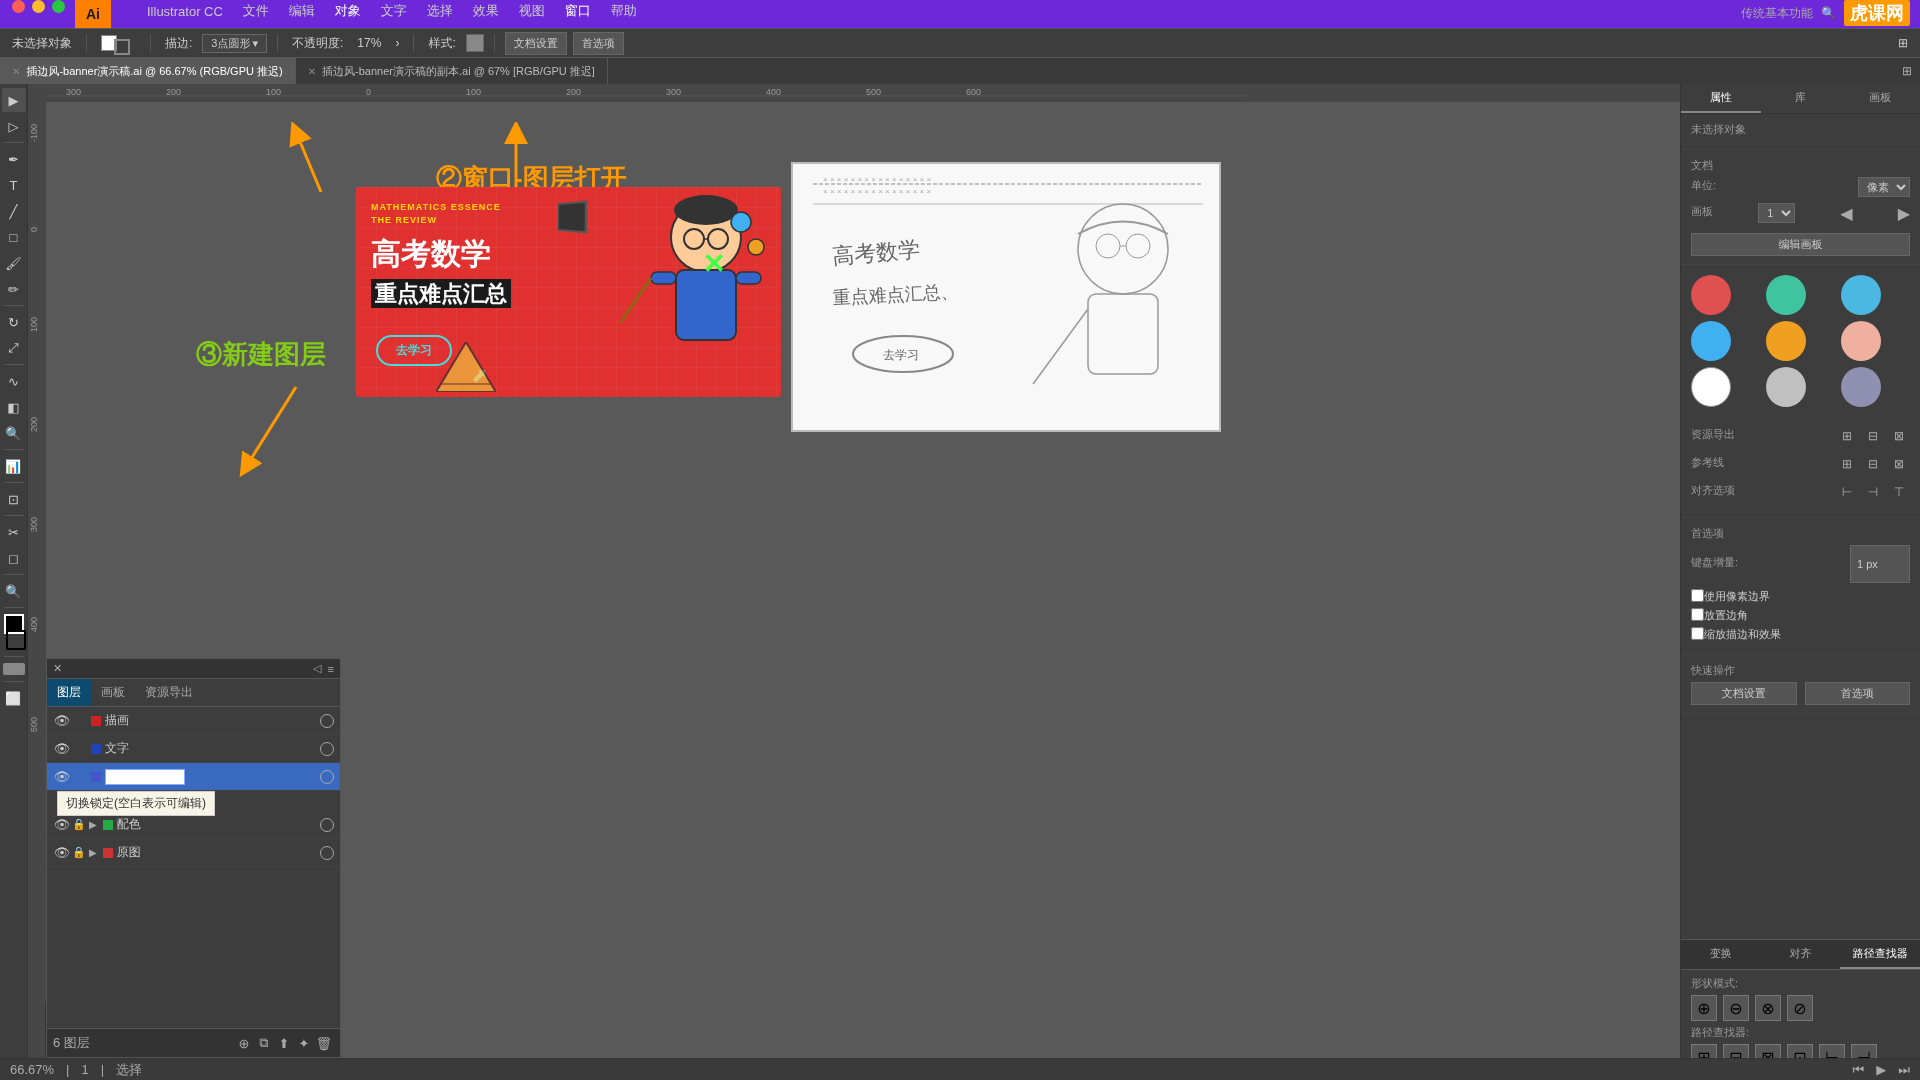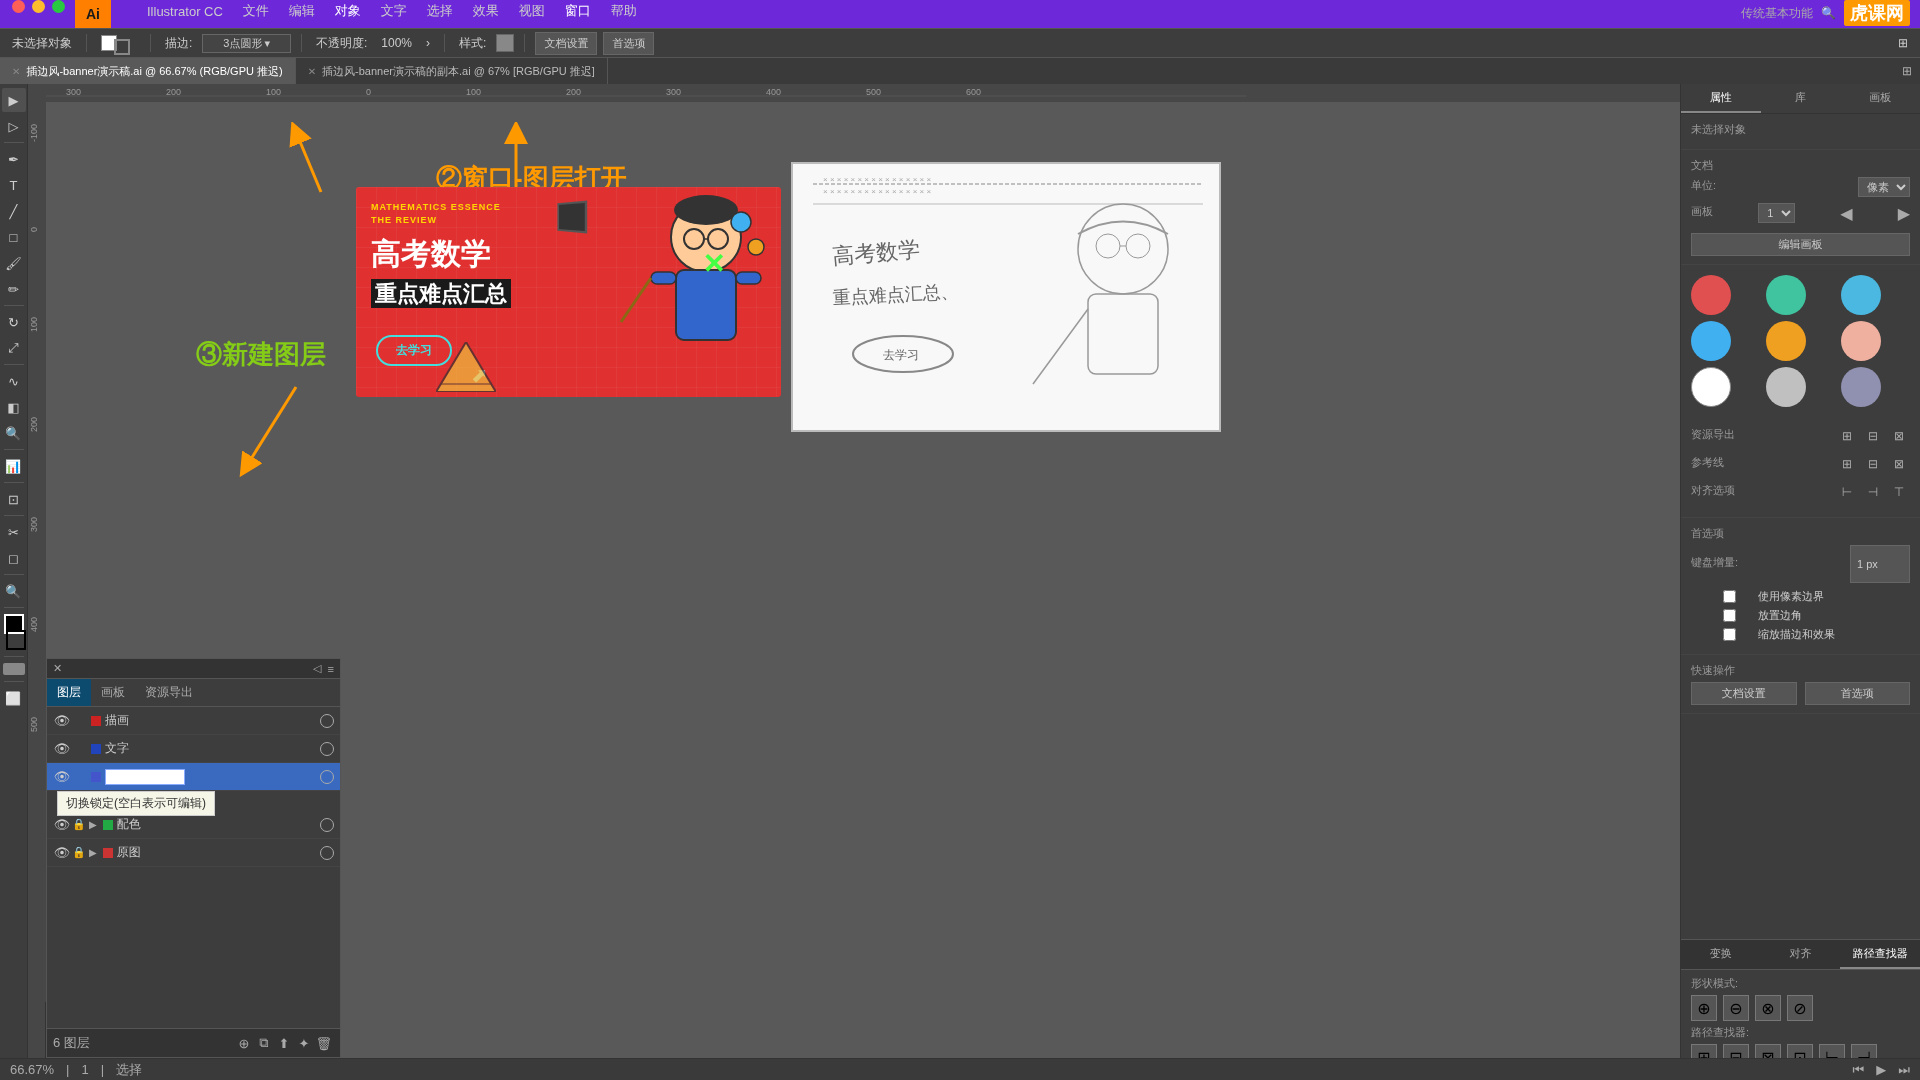--- a/index.html
+++ b/index.html
@@ -23,21 +23,21 @@
     .title-right-text { color: #aaa; font-size: 12px; }
 
     
     #toolbar {
       width: 100%; height: 30px; background: #3d3d3d;
       display: flex; align-items: center; padding: 0 8px; gap: 6px;
       border-top: 1px solid #555; border-bottom: 1px solid #555;
     }
     .toolbar-item { color: #ccc; font-size: 12px; display: flex; align-items: center; gap: 3px; cursor: pointer; padding: 2px 4px; }
     .toolbar-sep { width: 1px; height: 18px; background: #555; margin: 0 4px; }
-    .toolbar-dropdown { background: #444; border: 1px solid #666; color: #ccc; font-size: 11px; padding: 1px 20px; display: flex; align-items: center; gap: 2px; cursor: pointer; }
+    .toolbar-dropdown { background: #444; border: 1px solid #666; color: #ccc; font-size: 11px; padding: 1px 8px; display: flex; align-items: center; gap: 2px; cursor: pointer; }
 
     
     #tabbar {
       width: 100%; height: 26px; background: #3a3a3a;
       display: flex; align-items: center;
     }
     .tab { height: 26px; display: flex; align-items: center; padding: 0 12px; font-size: 11px; color: #bbb; border-right: 1px solid #555; cursor: pointer; position: relative; gap: 6px; }
     .tab.active { background: #595959; color: #fff; }
     .tab-close { font-size: 10px; color: #888; cursor: pointer; }
 
@@ -74,21 +74,21 @@
     .panel-tab.active { color: #fff; border-bottom: 2px solid #888; }
     .panel-section { padding: 8px 10px; border-bottom: 1px solid #444; }
     .panel-label { font-size: 11px; color: #999; margin-bottom: 4px; }
     .panel-row { display: flex; align-items: center; justify-content: space-between; margin-bottom: 6px; }
     .panel-select { background: #555; border: 1px solid #666; color: #ccc; font-size: 11px; padding: 2px 4px; }
     .panel-btn { background: #555; border: 1px solid #666; color: #ccc; font-size: 11px; padding: 3px 8px; cursor: pointer; }
     .color-swatch-grid { display: grid; grid-template-columns: repeat(3, 1fr); gap: 6px; padding: 10px; }
     .color-swatch { width: 40px; height: 40px; border-radius: 50%; cursor: pointer; }
     .panel-icon-row { display: flex; align-items: center; gap: 4px; }
     .panel-icon-btn { width: 22px; height: 22px; display: flex; align-items: center; justify-content: center; color: #aaa; font-size: 12px; cursor: pointer; }
-    .panel-checkbox { display: flex; align-items: center; gap: 22px; font-size: 11px; color: #ccc; margin-bottom: 4px; margin-left: 32px; }
+    .panel-checkbox { display: flex; align-items: flex-start; gap: 0; font-size: 11px; color: #ccc; margin-bottom: 4px; }
     .panel-number { background: #555; border: 1px solid #666; color: #ccc; font-size: 11px; padding: 12px 6px; width: 60px; }
 
     
     #statusbar {
       width: 100%; height: 22px; background: #3a3a3a; border-top: 1px solid #333;
       display: flex; align-items: center; padding: 0 10px; gap: 10px;
     }
     .status-item { font-size: 13px; color: #aaa; }
     .canvas-annotation { position: absolute; font-size: 24px; color: #ff9900; font-weight: bold; }
 
@@ -165,21 +165,21 @@
     <div style="width:16px;height:16px;background:none;border:2px solid #888;position:relative;left:-6px;top:4px;"></div>
   </div>
   <div class="toolbar-sep"></div>
   <span class="toolbar-item">描边:</span>
   <div class="toolbar-dropdown">
     <span>3点圆形</span>
     <span>▾</span>
   </div>
   <div class="toolbar-sep"></div>
   <span class="toolbar-item">不透明度:</span>
-  <span class="toolbar-item">100%</span>
+  <span class="toolbar-item">17%</span>
   <span class="toolbar-item">›</span>
   <div class="toolbar-sep"></div>
   <span class="toolbar-item">样式:</span>
   <div style="width:18px;height:18px;background:#888;border:1px solid #666;"></div>
   <div class="toolbar-sep"></div>
   <button class="toolbar-item panel-btn">文档设置</button>
   <button class="toolbar-item panel-btn">首选项</button>
   <div class="toolbar-item" style="margin-left:auto;">
     <span>⊞</span>
   </div>

